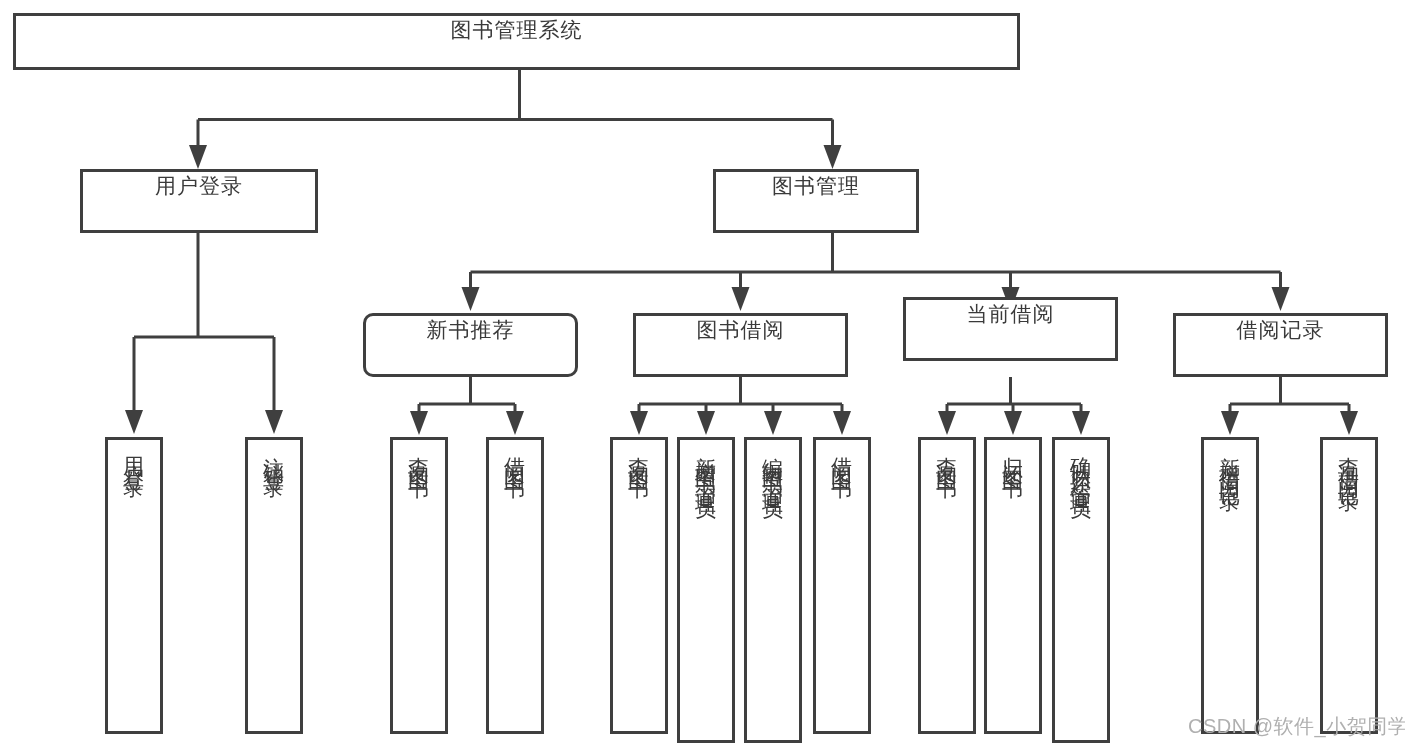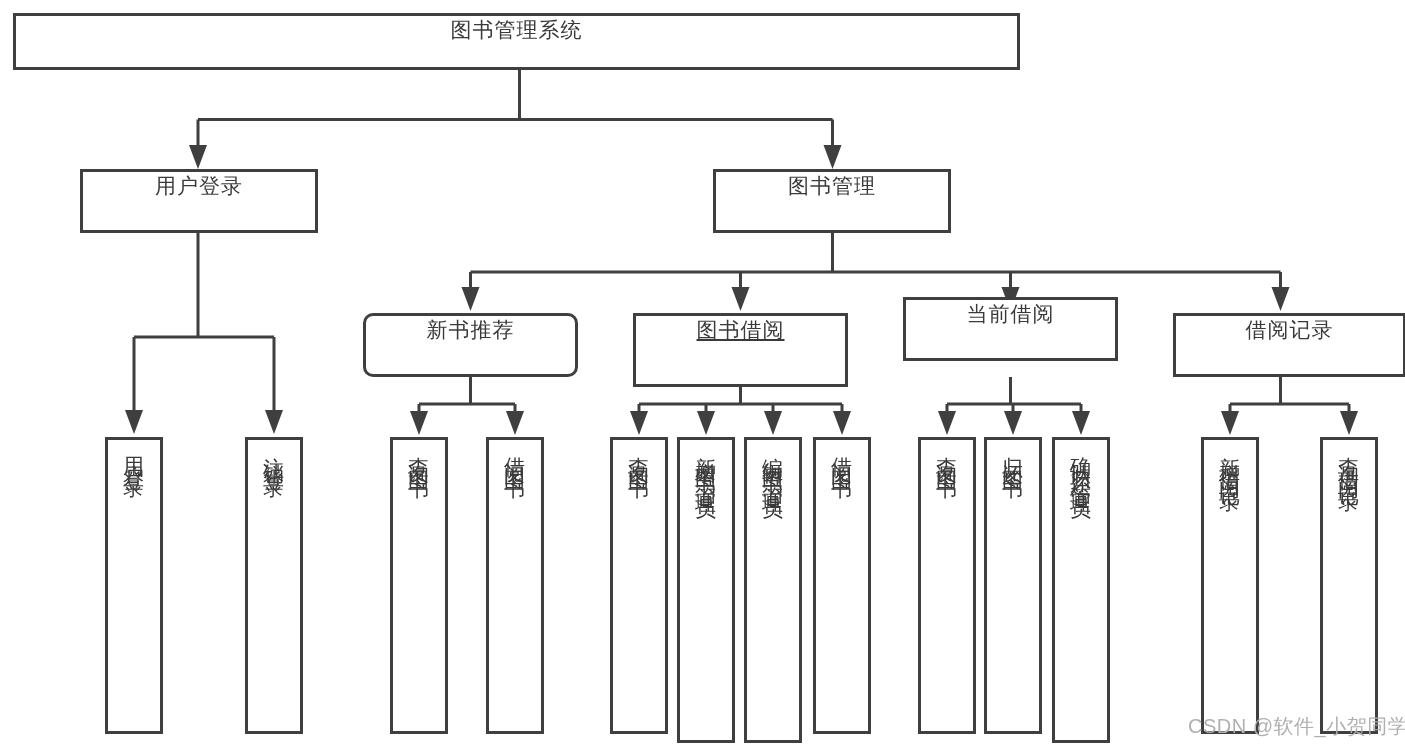--- a/index.html
+++ b/index.html
@@ -124,34 +124,34 @@
     </g>
   </svg>
 
   <div class="node hbox" style="left:13px;top:13px;width:1007px;height:57px;">
     <span>图书管理系统</span>
   </div>
 
   <div class="node hbox" style="left:80px;top:169px;width:238px;height:64px;">
     <span>用户登录</span>
   </div>
-  <div class="node hbox" style="left:713px;top:169px;width:238px;height:64px;">
+  <div class="node hbox" style="left:713px;top:169px;width:206px;height:64px;">
     <span>图书管理</span>
   </div>
 
   <div class="node hbox" style="left:363px;top:313px;width:215px;height:64px;border-radius:10px;">
     <span>新书推荐</span>
   </div>
-  <div class="node hbox" style="left:633px;top:313px;width:215px;height:74px;text-decoration:underline;">
+  <div class="node hbox" style="left:633px;top:313px;width:215px;height:64px;">
     <span>图书借阅</span>
   </div>
   <div class="node hbox" style="left:903px;top:297px;width:215px;height:64px;">
     <span>当前借阅</span>
   </div>
-  <div class="node hbox" style="left:1173px;top:313px;width:233px;height:64px;">
+  <div class="node hbox" style="left:1173px;top:313px;width:215px;height:64px;">
     <span>借阅记录</span>
   </div>
 
   <div class="node vbox" style="left:105px;top:437px;width:58px;height:297px;">
     <span>用户登录</span>
   </div>
   <div class="node vbox" style="left:245px;top:437px;width:58px;height:297px;">
     <span>注销登录</span>
   </div>
 

